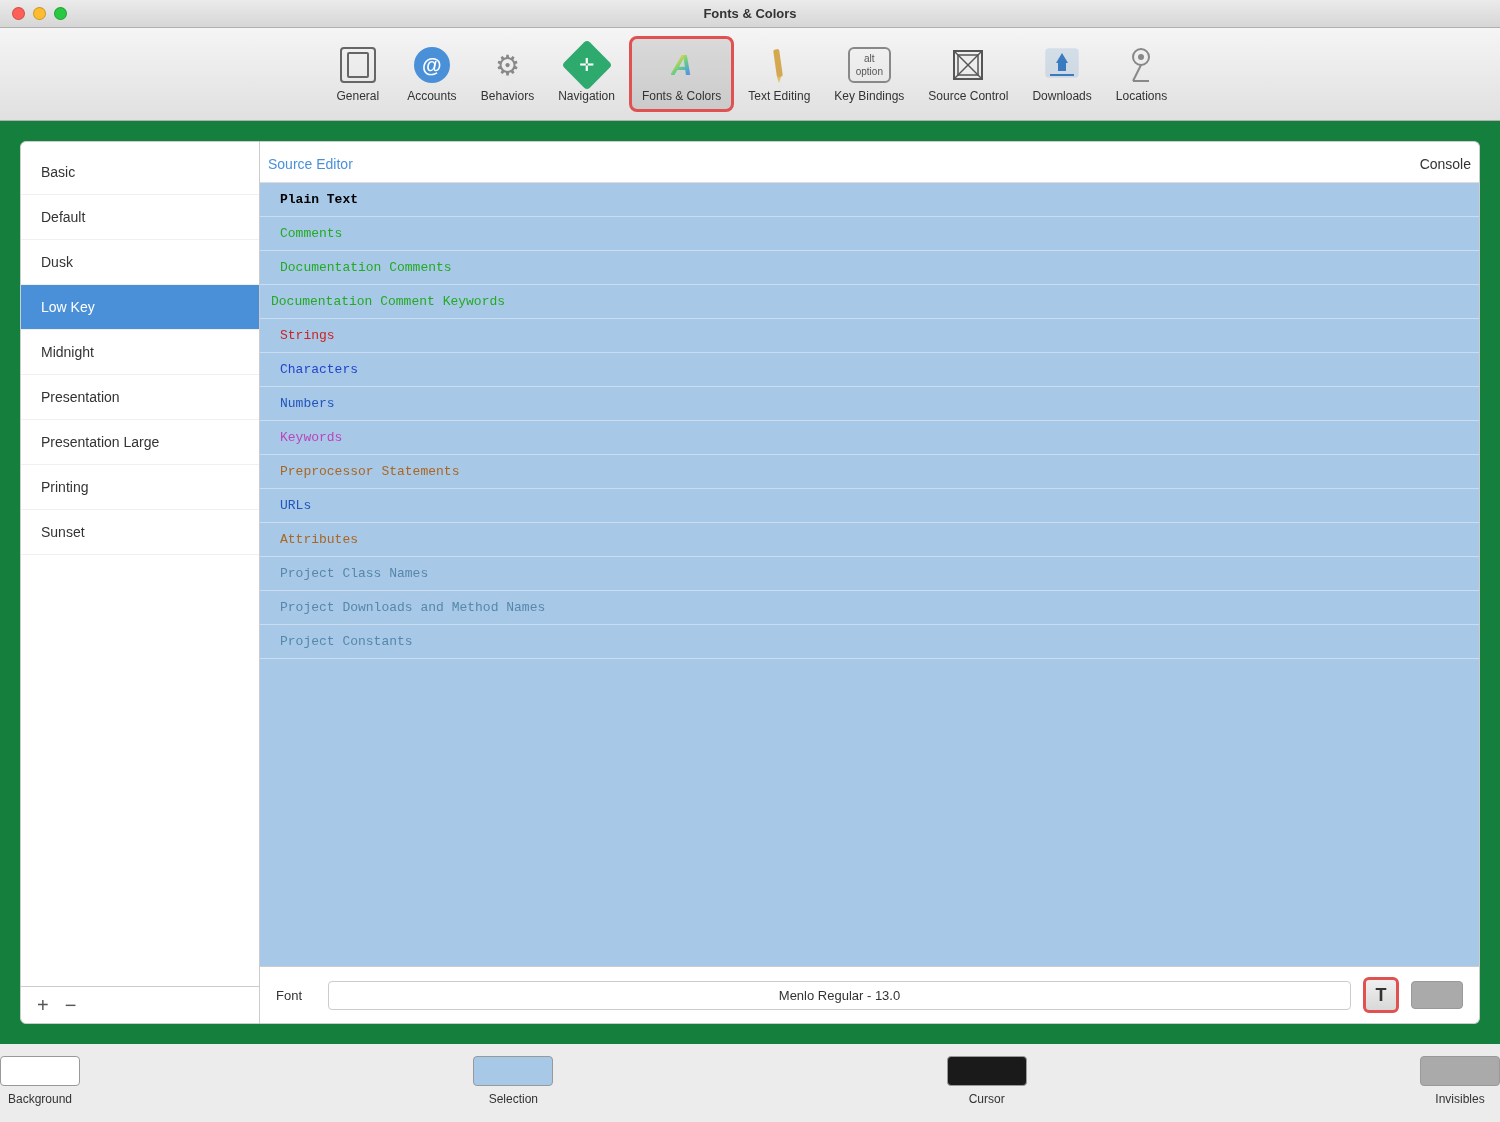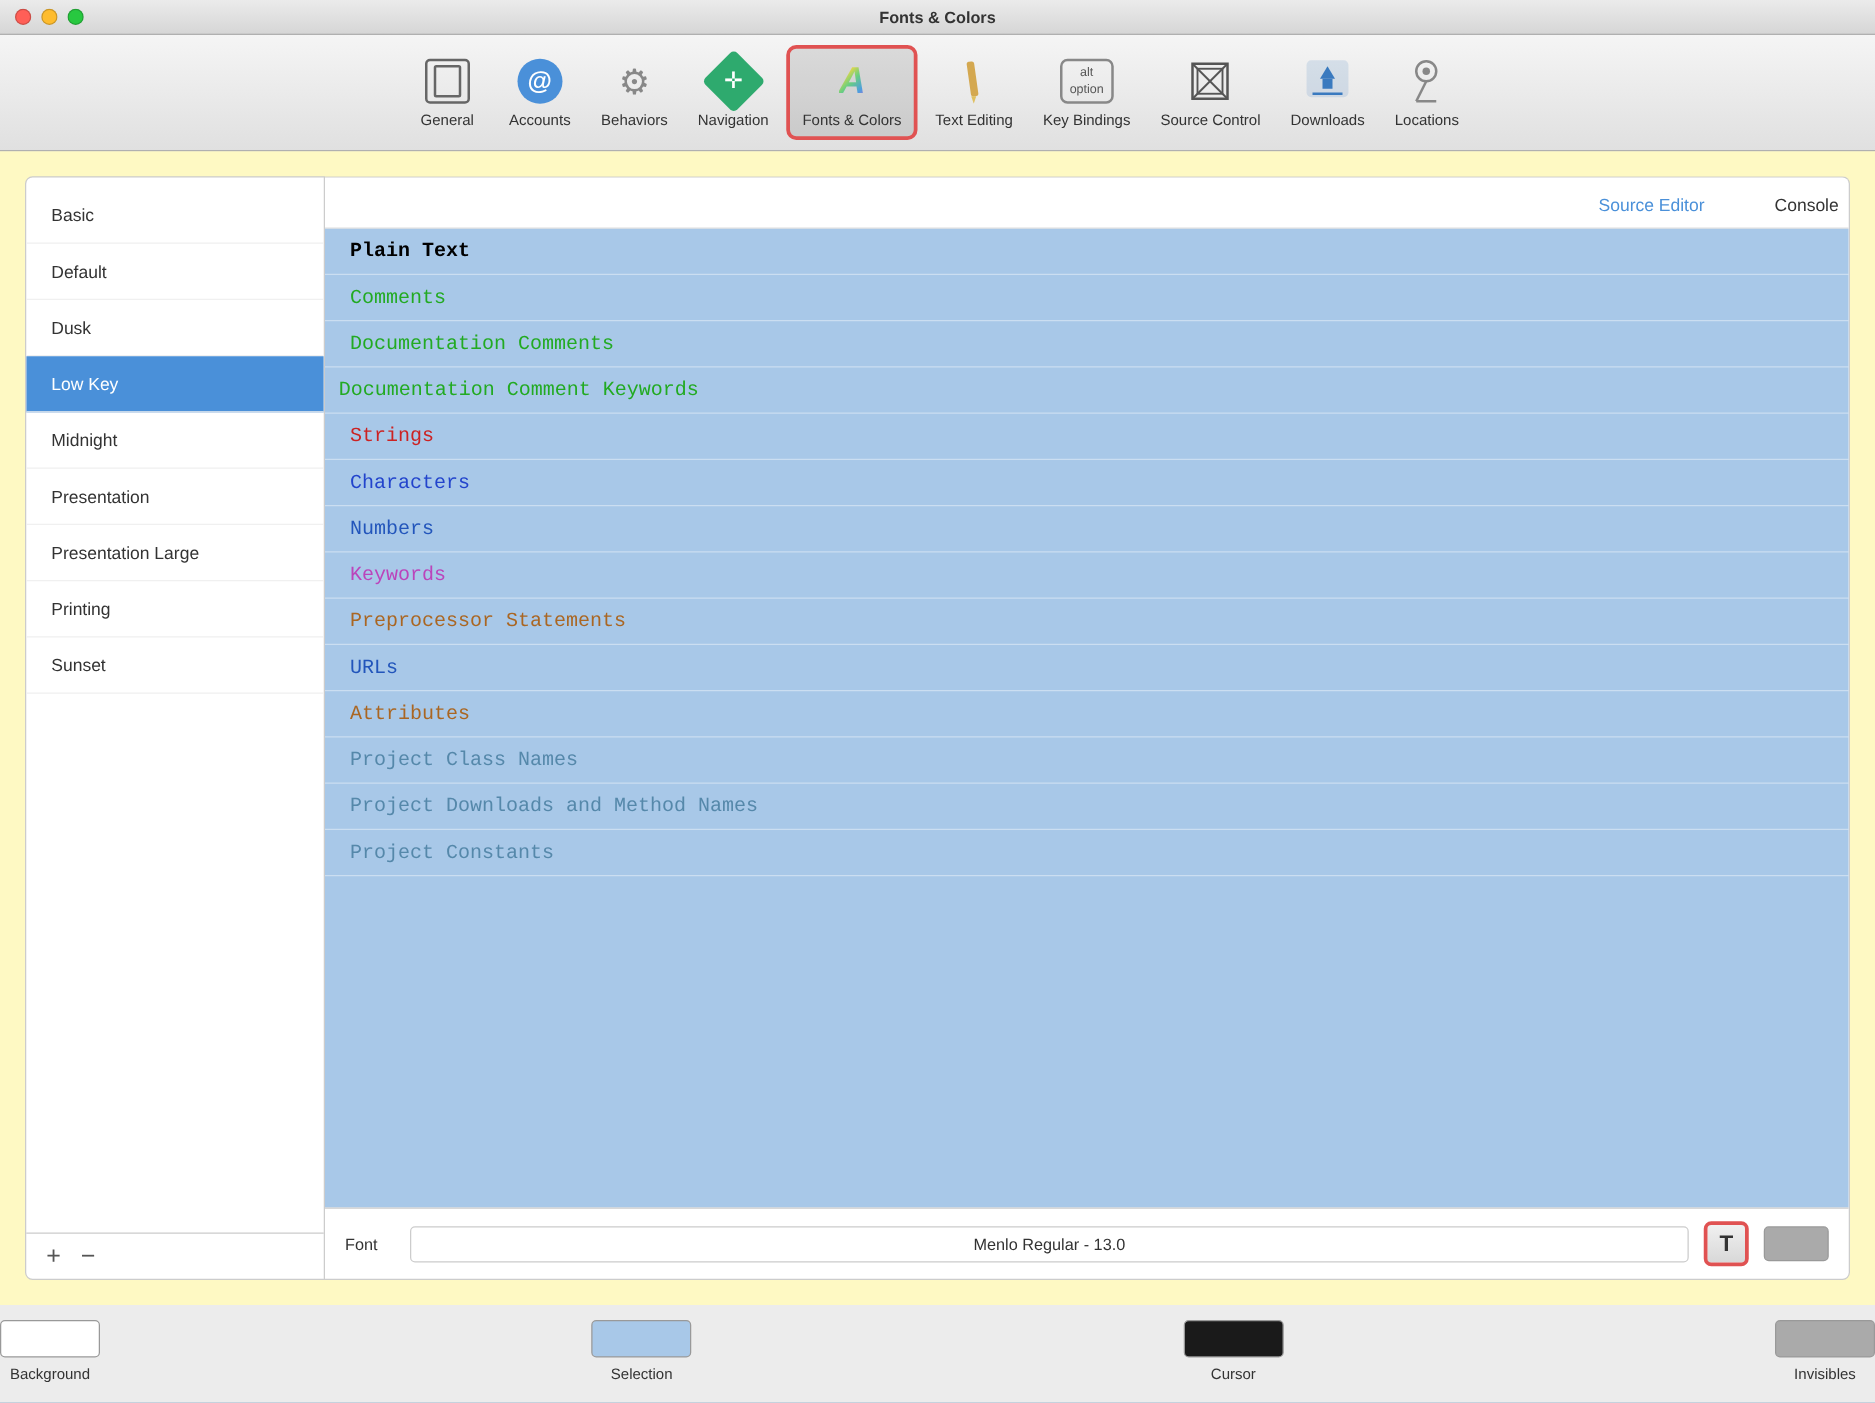--- a/index.html
+++ b/index.html
@@ -82,21 +82,21 @@
     .toolbar-label {
       font-size: 12px;
       color: #333;
       text-align: center;
     }
 
     
     .main-content {
       display: flex;
       flex: 1;
-      background: #fef9c3;
+      background: #15803d;
       padding: 20px;
       gap: 0;
       overflow: hidden;
     }
 
     
     .left-panel {
       background: white;
       border: 1px solid #ccc;
       border-radius: 6px 0 0 6px;
@@ -142,22 +142,22 @@
       border-left: none;
       border-radius: 0 6px 6px 0;
       display: flex;
       flex-direction: column;
       overflow: hidden;
     }
 
     
     .tabs-row {
       display: flex;
-      justify-content: flex-end;
-      gap: 40px;
+      justify-content: space-between;
+      gap: 64px;
       padding: 12px 0 8px;
       border-bottom: 1px solid #ddd;
       flex-shrink: 0;
     }
     .tab {
       font-size: 14px;
       cursor: pointer;
       padding: 2px 8px;
     }
     .tab.active { color: #4a90d9; }
@@ -165,21 +165,21 @@
 
     
     .color-list {
       flex: 1;
       overflow-y: auto;
       background: #a8c8e8;
     }
     .color-row {
       padding: 9px 20px;
       font-family: "Menlo", "Courier New", monospace;
-      font-size: 16px;
+      font-size: 13px;
       border-bottom: 1px solid rgba(255,255,255,0.4);
       cursor: pointer;
     }
 
     
     .color-list::-webkit-scrollbar { width: 12px; }
     .color-list::-webkit-scrollbar-track { background: #d0d8e0; }
     .color-list::-webkit-scrollbar-thumb { background: #b0b8c0; border-radius: 4px; }
 
     

